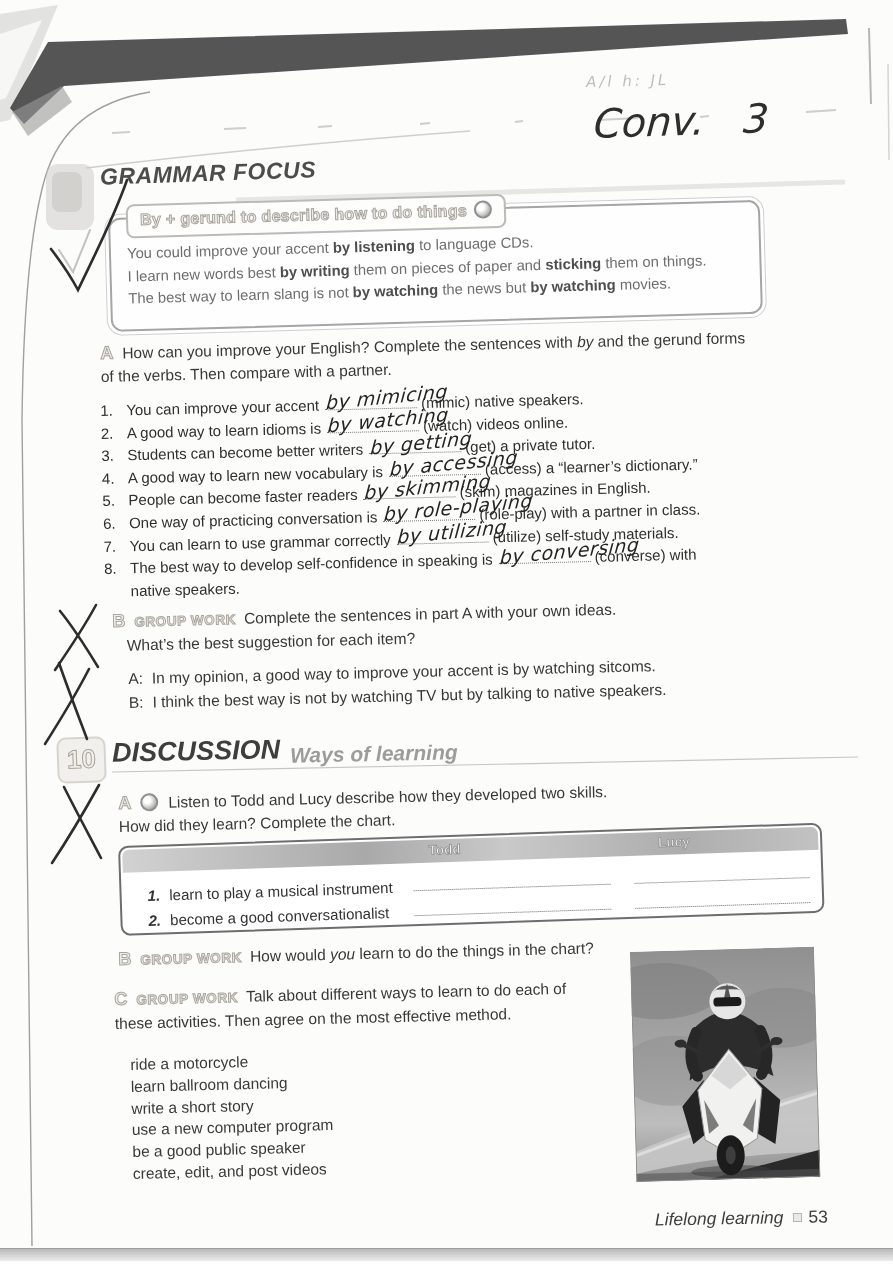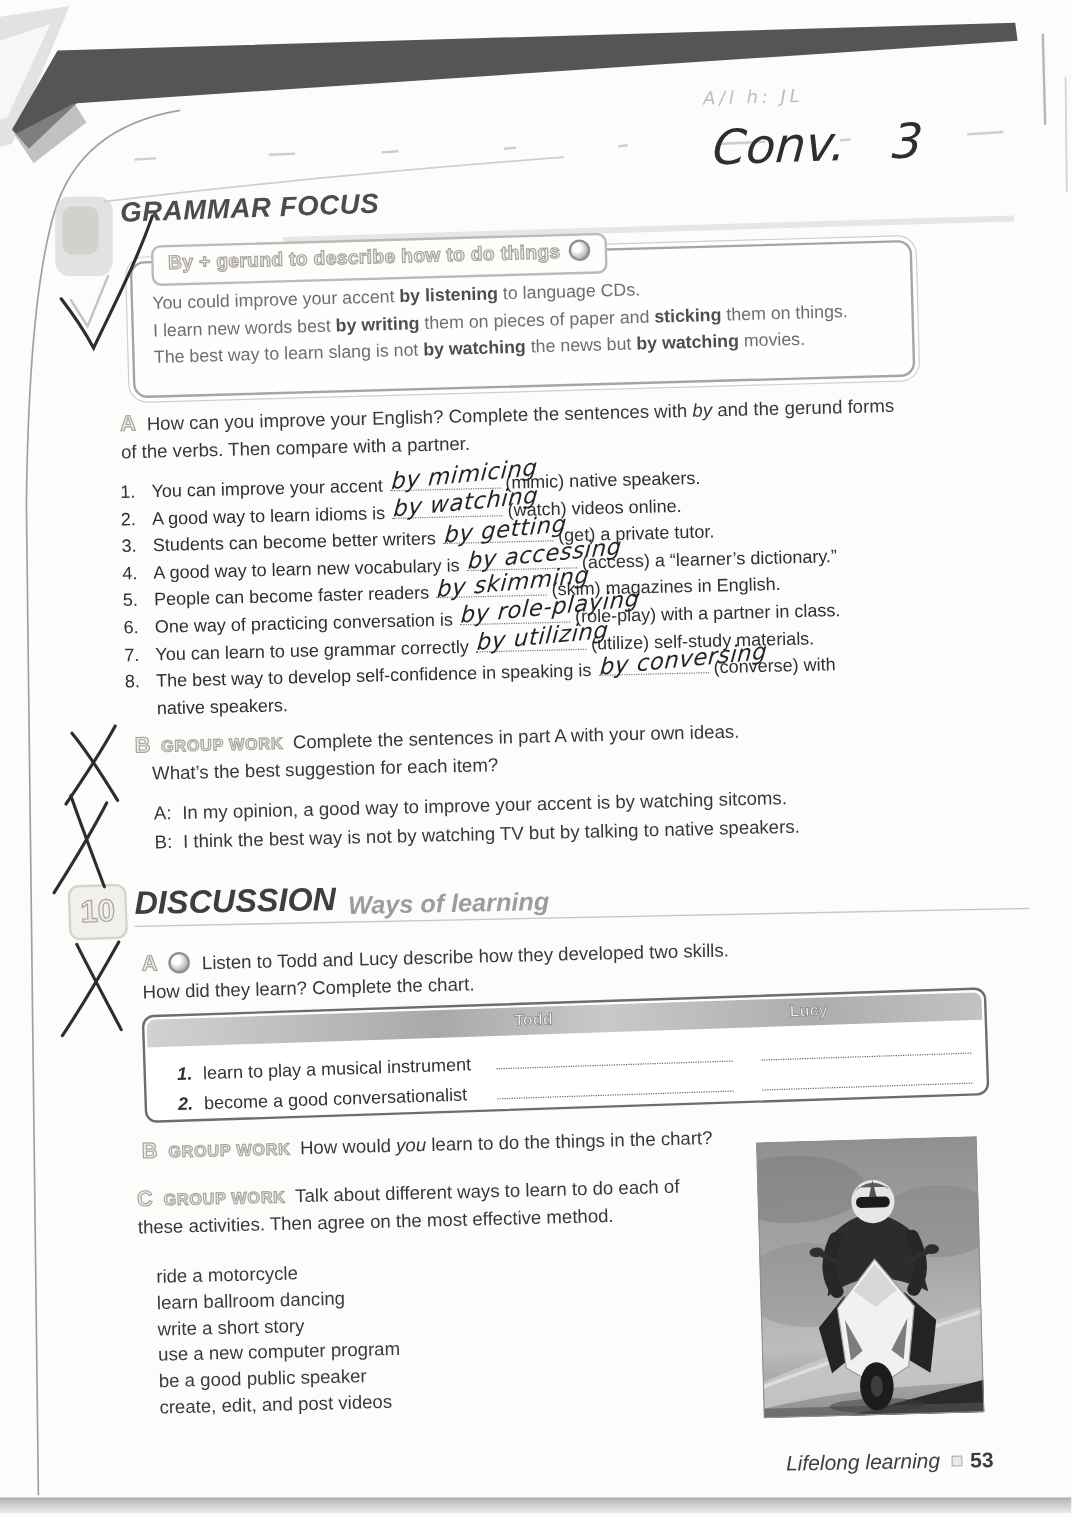--- a/index.html
+++ b/index.html
@@ -76,21 +76,21 @@
   .discb{left:118px;top:948px;width:600px;}
   .discc{left:114px;top:988px;width:600px;}
   .cc-l2{margin-left:0;}
   .activities{left:130px;top:1054px;font-size:15.5px;color:#3a3a3a;line-height:21.8px;}
 
   .photo{left:630px;top:952px;transform:rotate(-1.6deg);transform-origin:0 0;}
 
   .footer{left:655px;top:1208px;font-size:17.5px;color:#3e3e3e;transform:rotate(-1deg);}
   .f-chap{font-style:italic;}
   .f-sq{display:inline-block;width:7px;height:7px;border:1px solid #b5b5b5;background:#eceae6;margin:0 6px 1px 10px;}
-  .f-num{font-weight:bold;}
+  .f-num{font-weight:normal;}
 
   .bottom-band{position:absolute;left:0;top:1248px;width:893px;height:12px;z-index:1;
                background:linear-gradient(180deg,#b9b9b9,#ececec);border-top:1px solid #9c9c9c;}
 
   .artifacts{position:absolute;left:0;top:0;z-index:1;}
   .inklayer{position:absolute;left:0;top:0;z-index:6;pointer-events:none;}
   .ink{fill:none;stroke:#2d2d2d;stroke-width:2.6;stroke-linecap:round;}
   .pencil{fill:none;stroke:#c3c3c3;stroke-width:2;stroke-linecap:round;}
 </style>
 </head>

